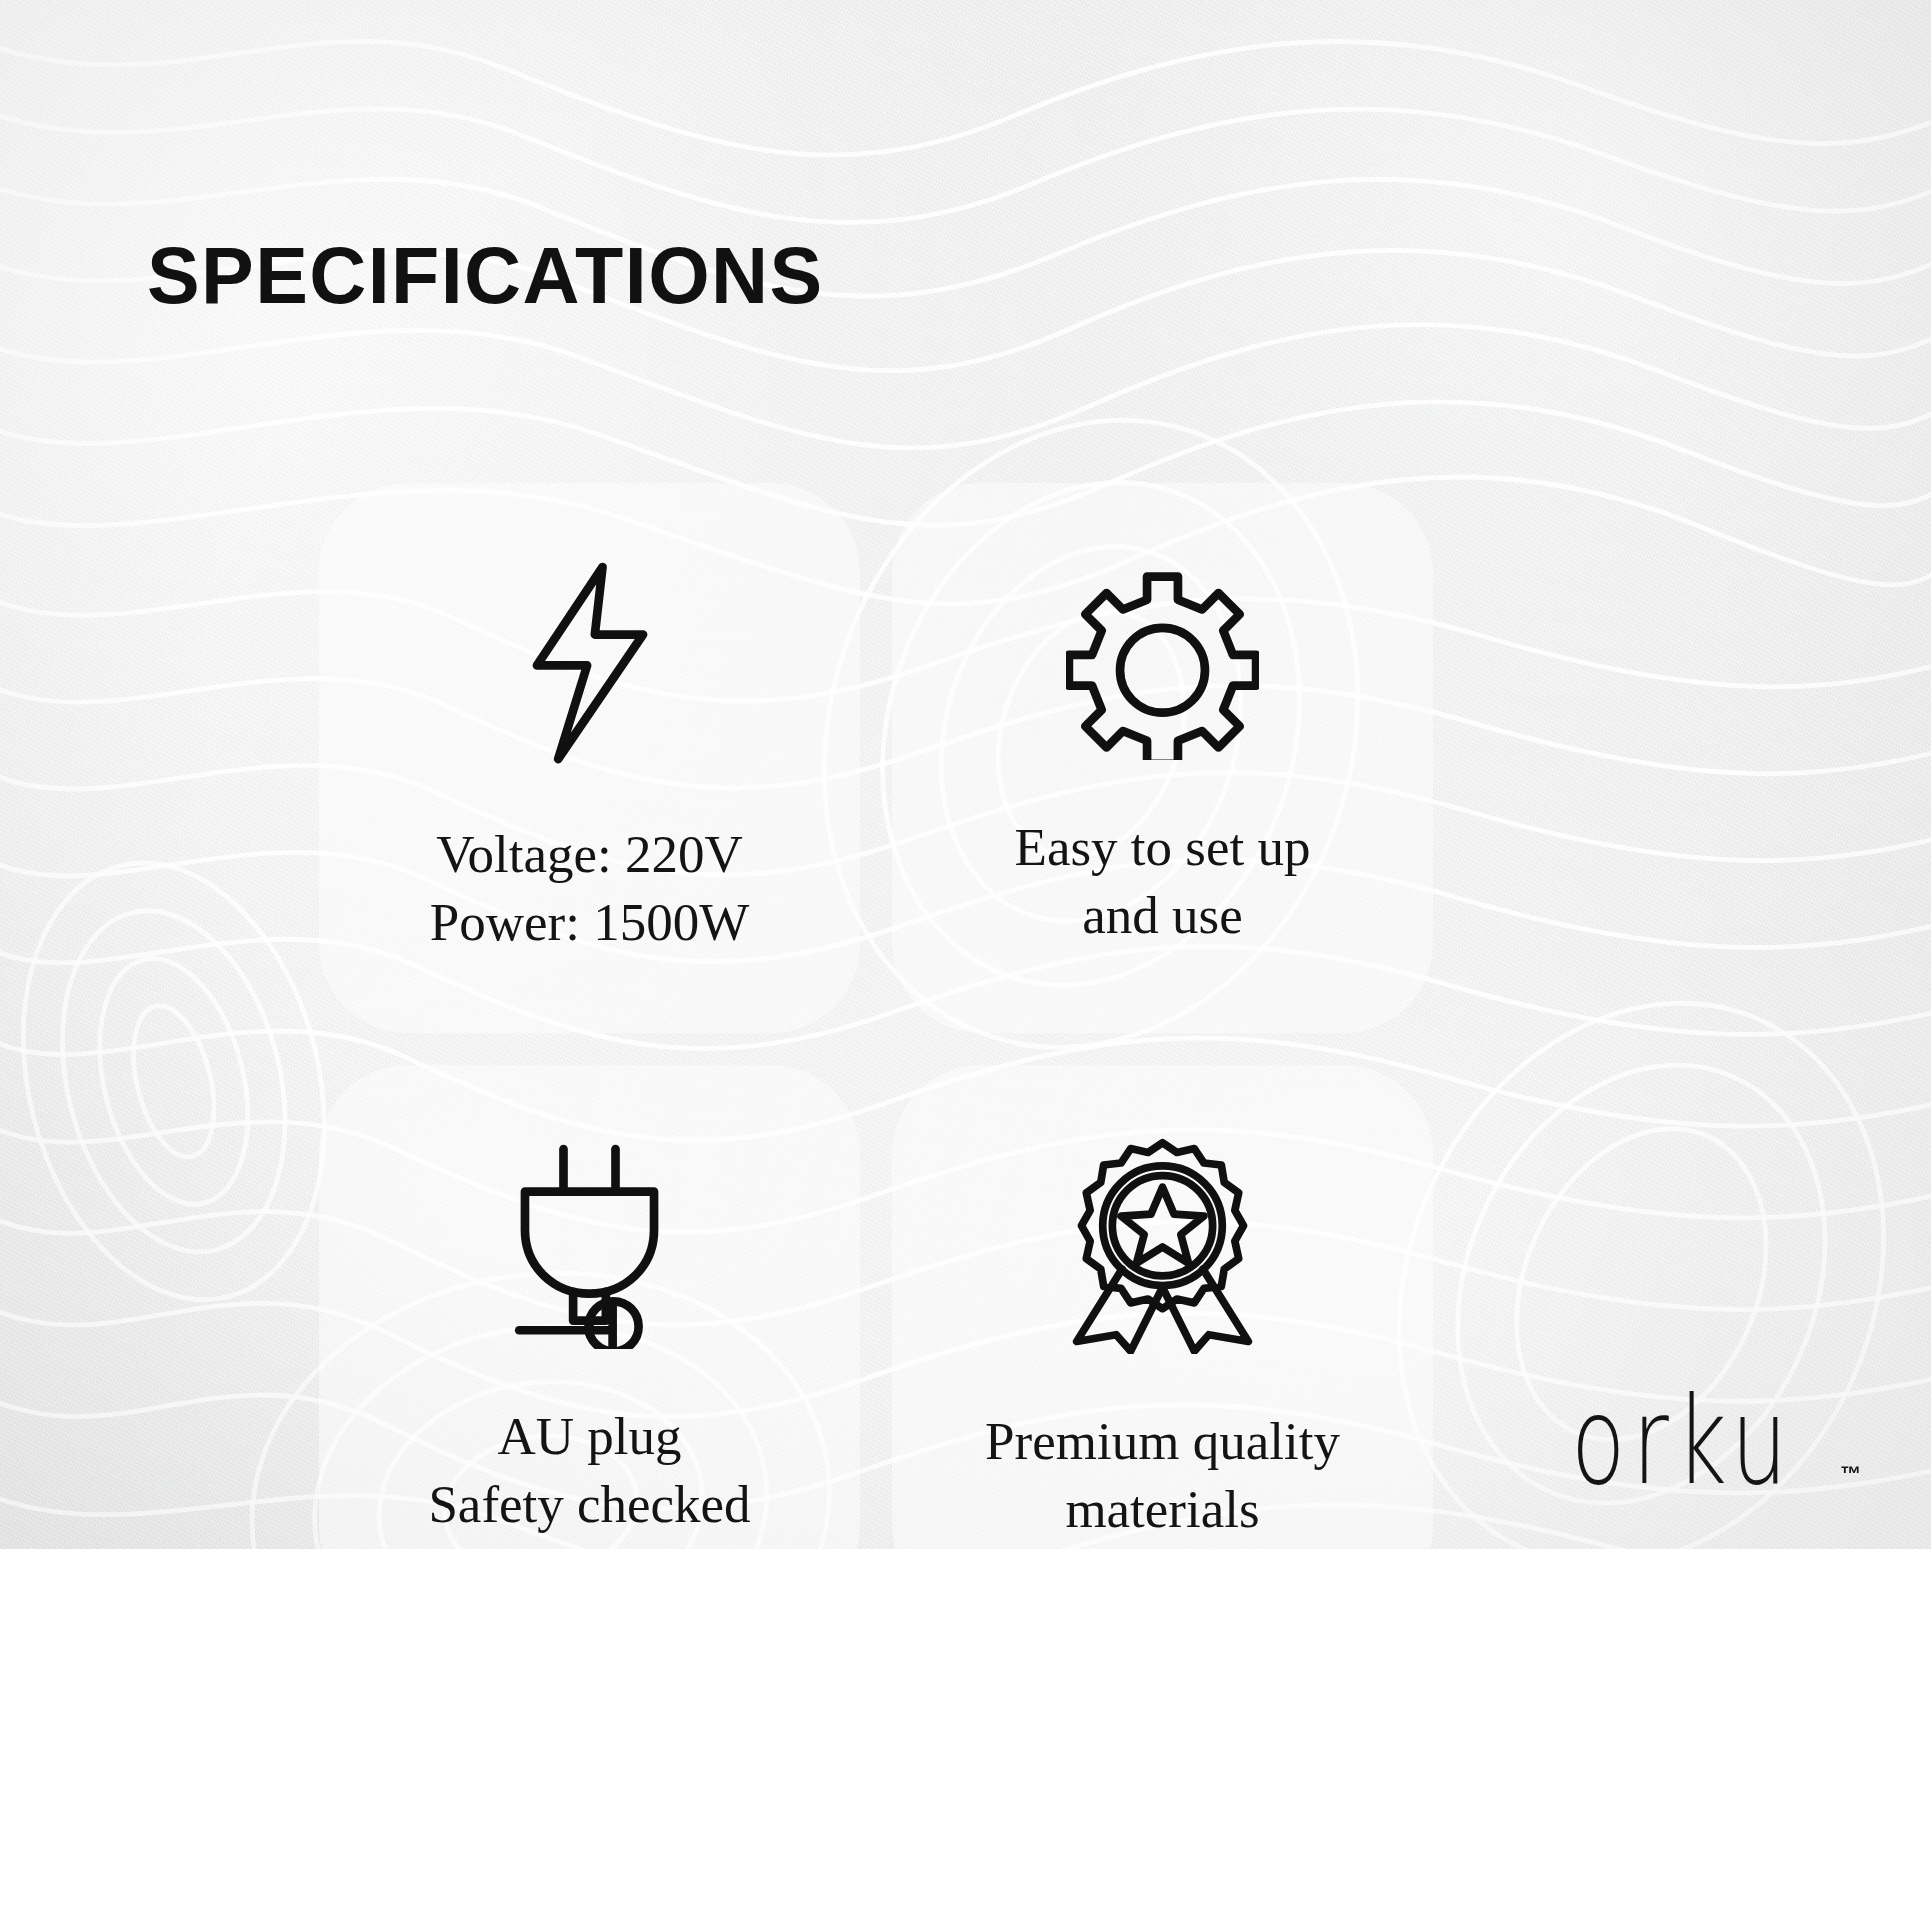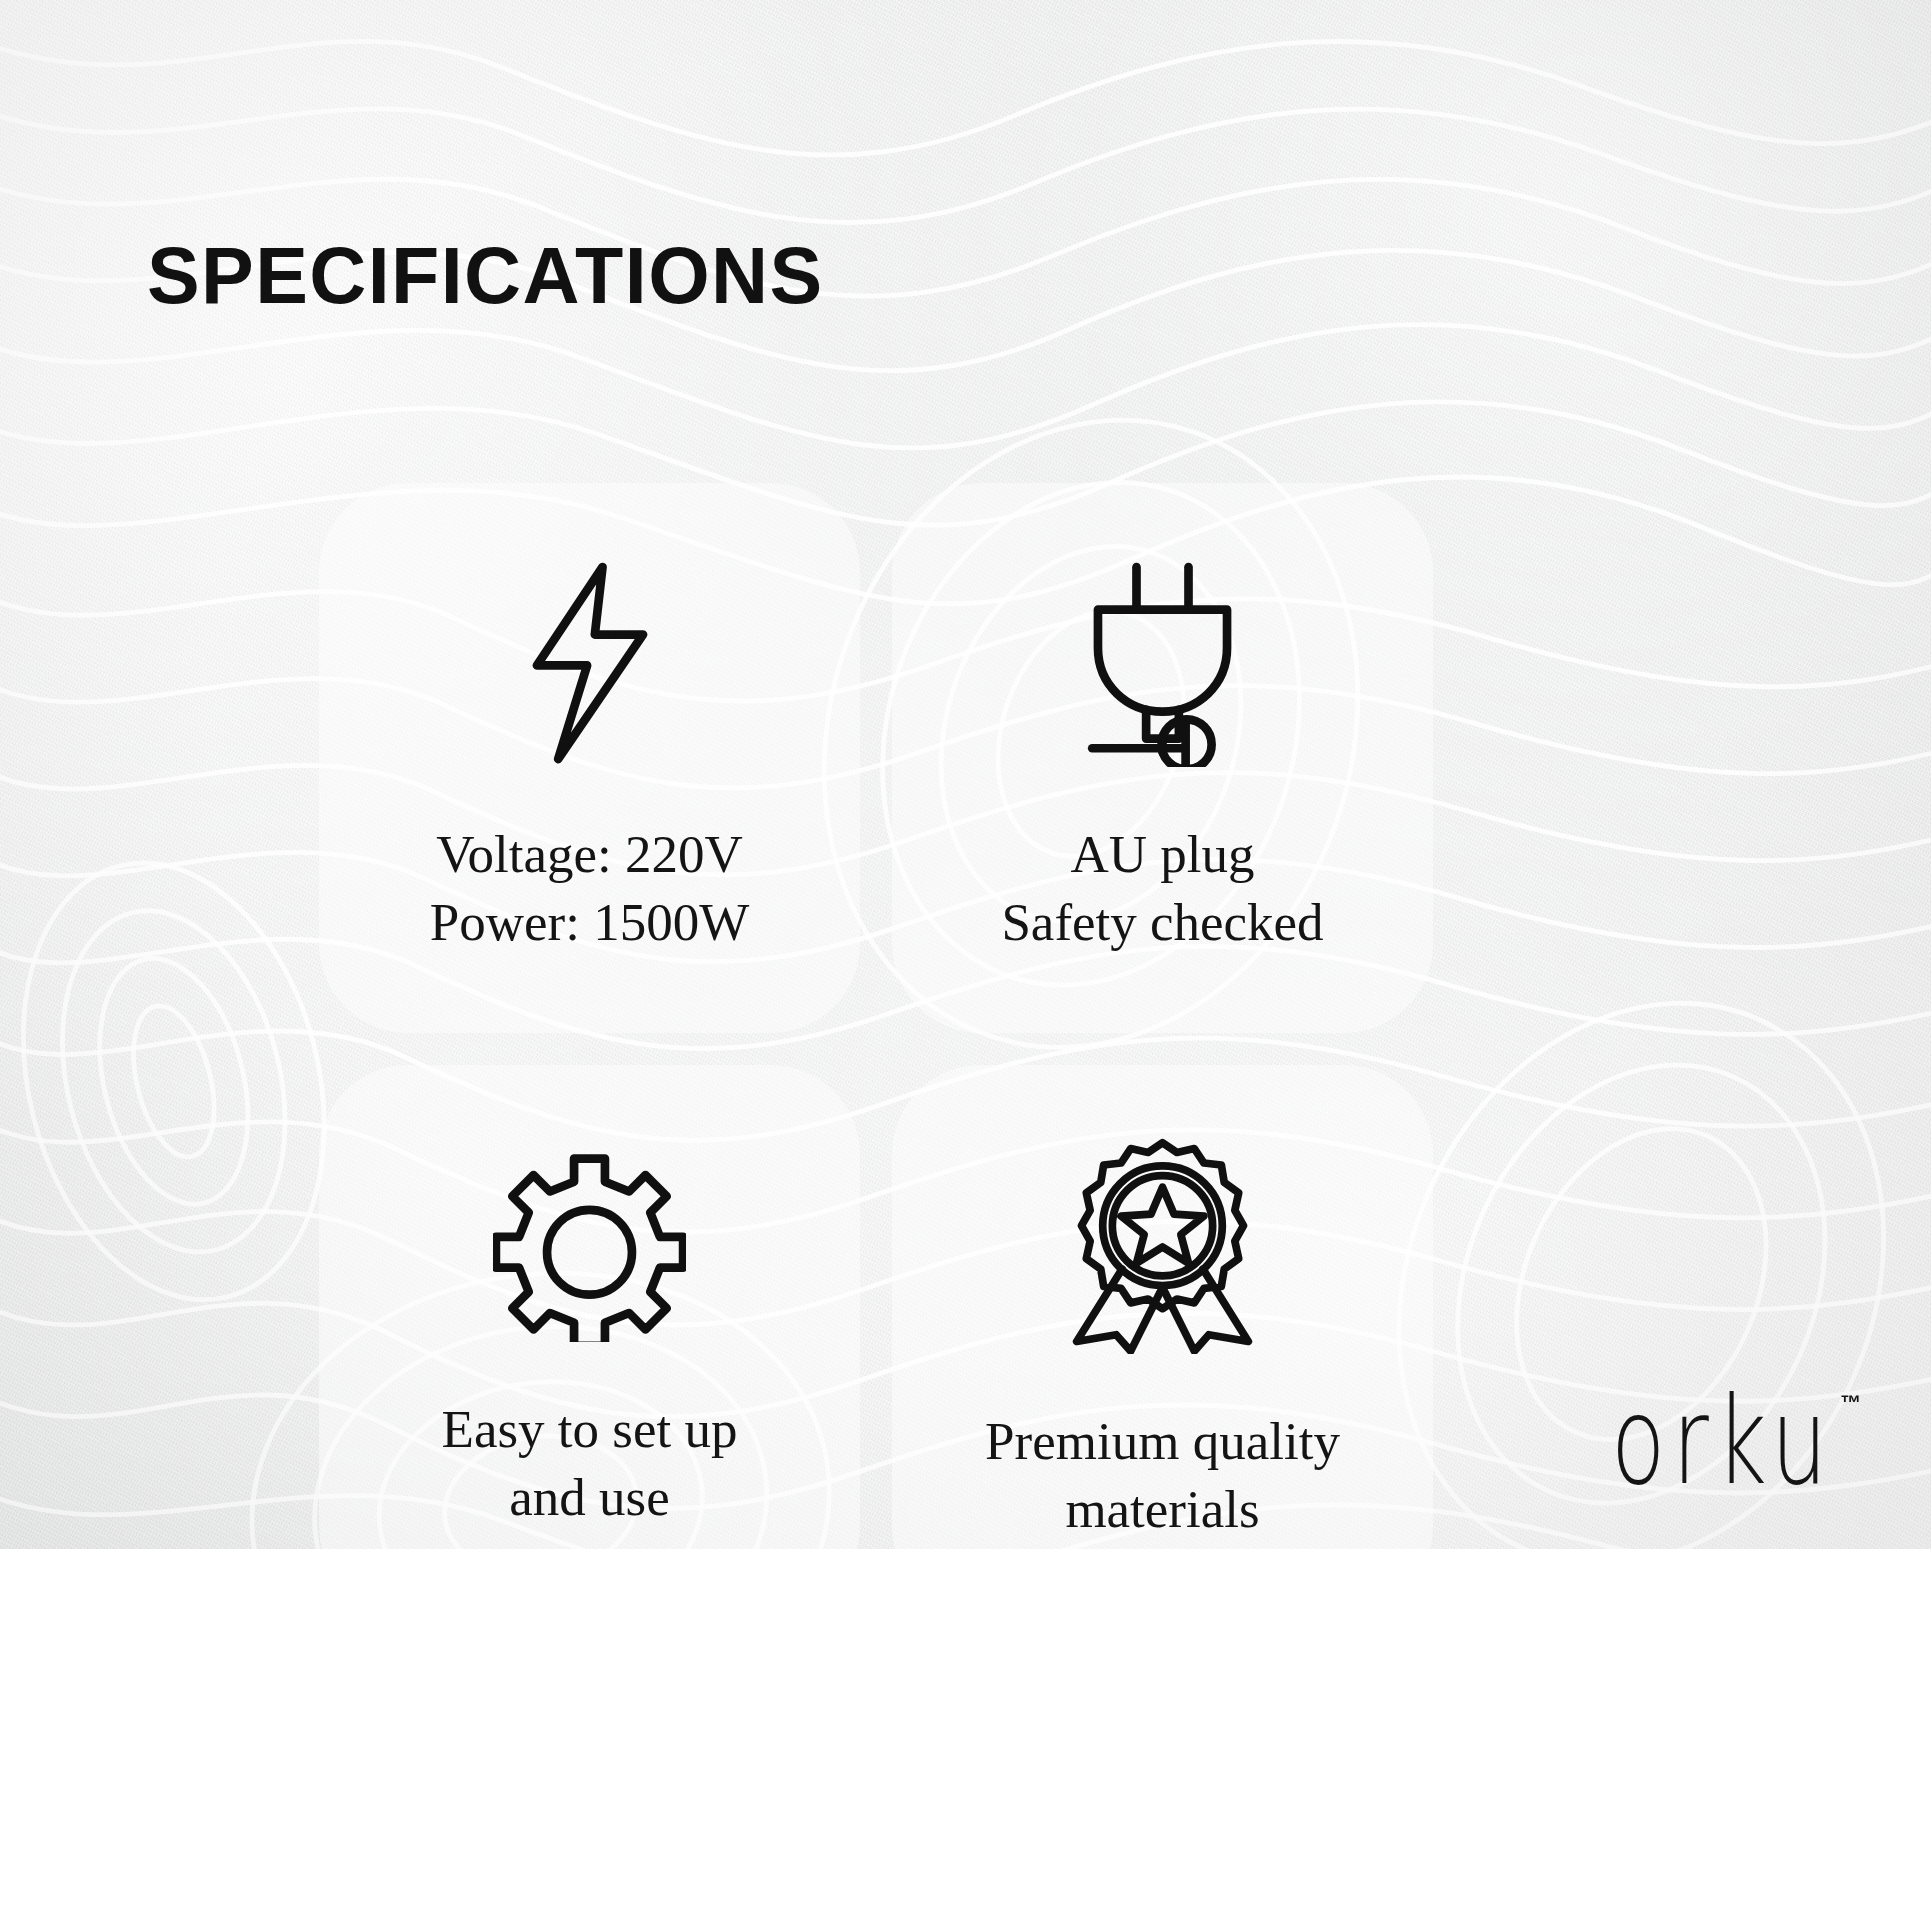--- a/index.html
+++ b/index.html
@@ -107,20 +107,22 @@
     text-align: center;
     white-space: pre-line;
   }
 
   
   #logo {
     position: absolute;
     right: 70px;
     bottom: 50px;
     display: flex;
+    align-items: flex-end;
+    gap: 40px;
   }
   #logo-word {
     font-family: "DejaVu Sans", sans-serif;
     font-weight: 300;
     font-size: 114px;
     letter-spacing: 8.7px;
     color: #141414;
     line-height: 0.95;
     transform: scaleX(0.78) scaleY(1.06);
     transform-origin: right bottom;
@@ -201,20 +203,41 @@
   <div id="cards">
 
     <div class="card">
       <span class="card-icon">
         <svg width="164" height="208" viewBox="0 0 170 215" xmlns="http://www.w3.org/2000/svg">
           <path d="M98 8 L30 110 L82 110 L52 207 L140 78 L90 78 Z" fill="none" stroke="#101010" stroke-width="9" stroke-linejoin="round" stroke-linecap="round"></path>
         </svg>
       </span>
       <div class="card-text">Voltage: 220V
 Power: 1500W</div>
+    </div>
+
+    <div class="card">
+      <span class="card-icon">
+        <svg width="193" height="193" viewBox="0 0 200 200" xmlns="http://www.w3.org/2000/svg">
+          <g fill="none" stroke="#101010" stroke-width="9" stroke-linejoin="round" stroke-linecap="round">
+            <path d="M84 10 L116 10 L116 34
+                     L141 44 L158 27 L180 49 L163 66
+                     L173 91 L197 91 L197 123 L173 123
+                     L163 148 L180 165 L158 187 L141 170
+                     L116 180 L116 204 L84 204 L84 180
+                     L59 170 L42 187 L20 165 L37 148
+                     L27 123 L3 123 L3 91 L27 91
+                     L37 66 L20 49 L42 27 L59 44
+                     L84 34 Z"></path>
+            <circle cx="100" cy="107" r="44"></circle>
+          </g>
+        </svg>
+      </span>
+      <div class="card-text">Easy to set up
+and use</div>
     </div>
 
     <div class="card">
       <span class="card-icon">
         <svg width="183" height="208" viewBox="0 0 190 215" xmlns="http://www.w3.org/2000/svg">
           <g fill="none" stroke="#101010" stroke-width="9" stroke-linecap="round" stroke-linejoin="round">
             <line x1="68" y1="8" x2="68" y2="52"></line>
             <line x1="122" y1="8" x2="122" y2="52"></line>
             <path d="M28 52 L162 52 L162 92 C162 130, 132 158, 95 158 C58 158, 28 130, 28 92 Z"></path>
             <path d="M78 156 L78 186 L112 186 L112 156"></path>
@@ -243,41 +266,20 @@
             <circle cx="120" cy="192" r="26"></circle>
           </g>
         </svg>
       </span>
       <div class="card-text">AU plug
 Safety checked</div>
     </div>
 
     <div class="card">
       <span class="card-icon">
-        <svg width="193" height="193" viewBox="0 0 200 200" xmlns="http://www.w3.org/2000/svg">
-          <g fill="none" stroke="#101010" stroke-width="9" stroke-linejoin="round" stroke-linecap="round">
-            <path d="M84 10 L116 10 L116 34
-                     L141 44 L158 27 L180 49 L163 66
-                     L173 91 L197 91 L197 123 L173 123
-                     L163 148 L180 165 L158 187 L141 170
-                     L116 180 L116 204 L84 204 L84 180
-                     L59 170 L42 187 L20 165 L37 148
-                     L27 123 L3 123 L3 91 L27 91
-                     L37 66 L20 49 L42 27 L59 44
-                     L84 34 Z"></path>
-            <circle cx="100" cy="107" r="44"></circle>
-          </g>
-        </svg>
-      </span>
-      <div class="card-text">Easy to set up
-and use</div>
-    </div>
-
-    <div class="card">
-      <span class="card-icon">
         <svg width="203" height="217" viewBox="0 0 210 225" xmlns="http://www.w3.org/2000/svg">
           <g fill="none" stroke="#101010" stroke-width="8" stroke-linejoin="round" stroke-linecap="round">
 
             <path d="M63 137 L16 212 L57 205 L72 222 L103 160"></path>
             <path d="M147 137 L194 212 L153 205 L138 222 L107 160"></path>
 
             <path d="M105 6 L120 16 L138 12 L148 27 L166 29 L169 47 L184 58 L180 76
                      L189 92 L180 108 L184 126 L169 137 L166 155 L148 157 L138 172
                      L120 168 L105 178 L90 168 L72 172 L62 157 L44 155 L41 137
                      L26 126 L30 108 L21 92 L30 76 L26 58 L41 47 L44 29 L62 27

